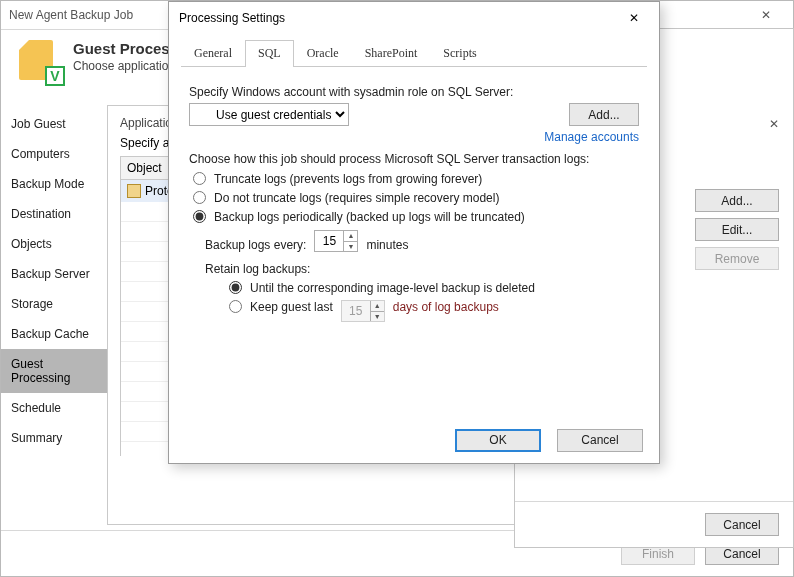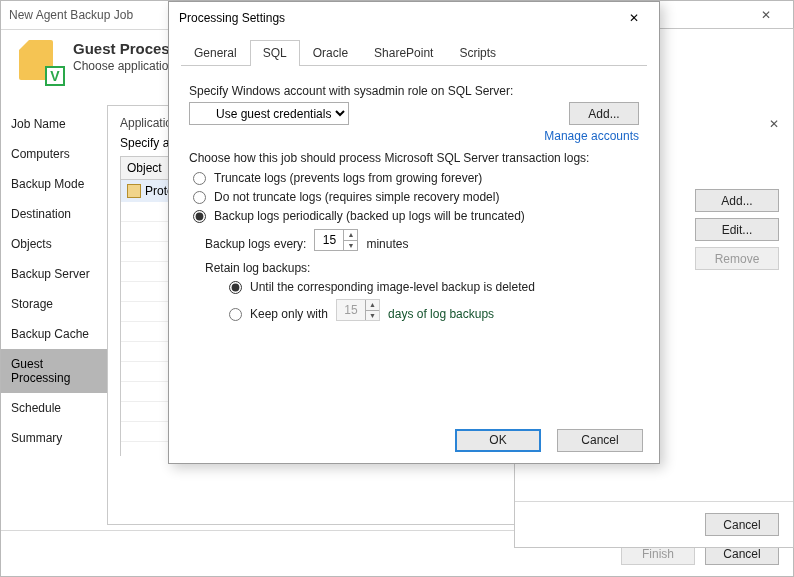--- a/index.html
+++ b/index.html
@@ -46,42 +46,42 @@
   .dlg-mid { position:absolute; left:514px; top:28px; width:280px; height:520px; border:1px solid #c5c5c5; background:#fff; }
   .dlg-mid .close { position:absolute; right:6px; top:88px; width:26px; text-align:center; color:#555;}
   .dlg-mid .btncol { position:absolute; right:14px; top:160px; width:84px; display:flex; flex-direction:column; gap:6px;}
   .dlg-mid .footer { position:absolute; left:0; right:0; bottom:0; height:46px; border-top:1px solid #d8d8d8; display:flex; justify-content:flex-end; align-items:center; padding:0 14px; gap:10px;}
 
   
   .dlg-front { position:absolute; left:168px; top:1px; width:492px; height:463px; border:1px solid #9c9c9c; background:#fff; box-shadow: 4px 4px 12px rgba(0,0,0,0.2);}
   .dlg-front .tb { height:31px; display:flex; align-items:center; padding:0 10px; }
   .dlg-front .tb .spacer{flex:1;}
   .dlg-front .tabs { display:flex; border-bottom:1px solid #c9c9c9; margin:6px 12px 0 12px;}
-  .tab { padding:5px 12px 6px 12px; border:1px solid transparent; border-bottom:none; color:#333; position:relative; top:1px;}
+  .tab { padding:5px 12px 6px 12px; border:1px solid transparent; border-bottom:none; color:#333; position:relative; top:1px;font-family:Liberation Serif, serif;}
   .tab.active { border-color:#c9c9c9; background:#fff; }
   .dlg-front .content { padding:10px 20px 8px 20px; color:#222;}
   .row { display:flex; align-items:flex-end; gap:8px; margin:4px 0;}
   .label { color:#222; }
   select.combo { flex:1; height:23px; border:1px solid #adadad; background:#fff; padding-left:22px; position:relative;}
   .combo-wrap { position:relative; flex:1;}
   .combo-wrap .key { position:absolute; left:5px; top:4px; width:14px; height:14px; }
   .link { color:#1a66c8; text-align:right; display:block; margin:4px 0 8px 0;}
-  .radio-row { display:flex; align-items:flex-end; gap:8px; margin:5px 0 5px 4px;}
+  .radio-row { display:flex; align-items:flex-start; gap:8px; margin:5px 0 5px 4px;}
   input[type=radio]{ width:13px; height:13px; margin:0; accent-color:#333;}
   .indent1 { margin-left:16px; }
   .indent2 { margin-left:40px; }
   .spin { width:44px; height:22px; display:inline-flex; border:1px solid #adadad;}
   .spin input { width:28px; border:none; text-align:center; padding:0;}
   .spin .arrows { width:16px; display:flex; flex-direction:column;}
   .spin .arrows div{ flex:1; border-left:1px solid #adadad; display:flex; align-items:center; justify-content:center; font-size:7px; color:#555;}
   .spin .arrows div:first-child{border-bottom:1px solid #adadad;}
   .spin.disabled { border-color:#d0d0d0; background:#f5f5f5;}
   .spin.disabled input{ color:#9e9e9e; background:transparent;}
   .dlg-front .footer { position:absolute; left:0; right:0; bottom:0; height:46px; display:flex; justify-content:flex-end; align-items:center; padding:0 16px; gap:16px;}
-  .muted { color:#14532d; }
+  .muted { color:#7f1d1d; }
   .key svg { display:block; }
 </style>
 </head>
 <body>
 
 <div class="win-outer">
   <div class="titlebar-outer">
     <span>New Agent Backup Job</span>
     <span class="spacer"></span>
     <span class="close-x">✕</span>
@@ -94,21 +94,21 @@
         <div class="v">V</div>
     </div>
     <div>
       <div class="wiz-title">Guest Processing</div>
       <div class="wiz-sub">Choose application</div>
     </div>
   </div>
 
   <div class="wiz-body">
     <div class="nav" id="nav">
-        <div class="nav-item">Job Name</div>
+        <div class="nav-item">Job Guest</div>
         <div class="nav-item">Computers</div>
         <div class="nav-item">Backup Mode</div>
         <div class="nav-item">Destination</div>
         <div class="nav-item">Objects</div>
         <div class="nav-item">Backup Server</div>
         <div class="nav-item">Storage</div>
         <div class="nav-item">Backup Cache</div>
         <div class="nav-item sel">Guest Processing</div>
         <div class="nav-item">Schedule</div>
         <div class="nav-item">Summary</div>
@@ -217,21 +217,21 @@
     </div>
 
     <div class="indent1" style="margin-top:10px">Retain log backups:</div>
 
     <label class="radio-row indent2">
       <input type="radio" name="retain" checked="" style="">
       <span>Until the corresponding image-level backup is deleted</span>
     </label>
     <label class="radio-row indent2">
       <input type="radio" name="retain" style="">
-      <span>Keep only with</span>
+      <span>Keep guest last</span>
       <span class="spin disabled">
         <input disabled="" value="15" style="">
         <span class="arrows">
             <div>▲</div>
             <div>▼</div>
           </span>
       </span>
       <span class="muted">days of log backups</span>
     </label>
   </div>

